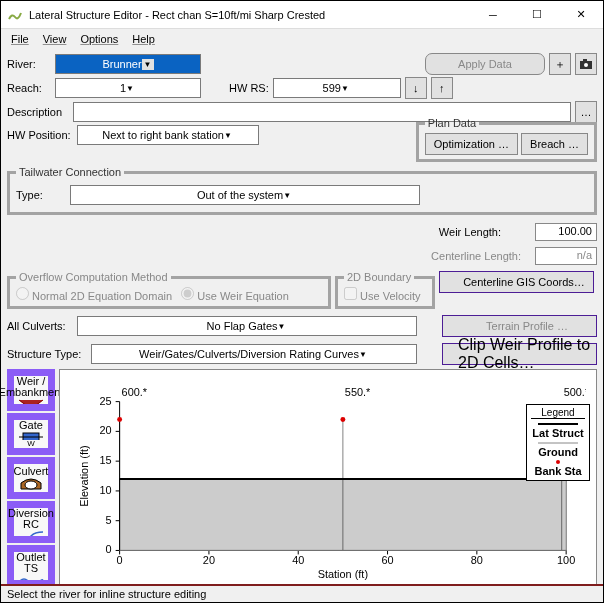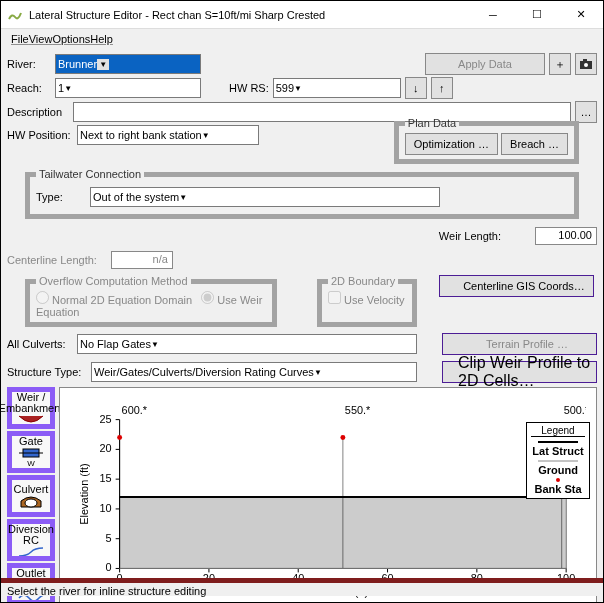--- a/index.html
+++ b/index.html
@@ -1,39 +1,39 @@
 <!DOCTYPE html>
 <html><head>
 <meta charset="utf-8">
 <style>
 * { box-sizing: border-box; margin: 0; padding: 0; font-family: "Segoe UI", Tahoma, sans-serif; font-size: 11px; }
 body { background: #f0f0f0; width: 604px; height: 603px; border: 1px solid #000; overflow: hidden; }
 .titlebar { display: flex; align-items: center; height: 28px; background: #fff; border-bottom: 1px solid #ddd; padding-left: 6px; }
 .titlebar .icon { width: 16px; height: 16px; margin-right: 6px; }
 .titlebar .title { flex: 1; }
 .winbtn { width: 44px; height: 28px; display: flex; align-items: center; justify-content: center; }
-.menubar { display: flex; padding: 4px 10px; background: #f0f0f0; }
+.menubar { display: flex; gap: 14px; padding: 4px 10px; background: #f0f0f0; }
 .menubar span { text-decoration: underline; text-decoration-color: rgba(0,0,0,0.4); }
 .content { padding: 2px 6px; }
 .row { display: flex; align-items: center; margin: 2px 0; min-height: 22px; gap: 4px; }
 .label { white-space: nowrap; }
 select, input[type=text], .fake-select { height: 20px; border: 1px solid #7a7a7a; background: #fff; font-size: 11px; padding: 1px 2px; }
-.fake-select { display: flex; align-items: center; justify-content: flex-start; }
+.fake-select { display: flex; align-items: center; justify-content: center; }
 .fake-select .arrow { font-size: 8px; padding-right: 2px; }
 .btn { height: 22px; border: 1px solid #888; background: #e1e1e1; padding: 0 8px; cursor: default; display: inline-flex; align-items: center; justify-content: center; }
-.btn:disabled, .btn.disabled { color: #888; }
+.btn:disabled, .btn.disabled { color: #888; border-radius: 7px; }
 .htable-btn { width: 22px; height: 22px; border: 1px solid #888; background: #e1e1e1; display:flex; align-items:center; justify-content:center; }
-fieldset { border: 5px solid #a3a3a3; padding: 4px 6px; margin: 2px 18px; }
+fieldset { border: 3px solid #a3a3a3; padding: 4px 6px; margin: 2px 0; }
 legend { color: #333; padding: 0 3px; }
 .rightcol { width: 158px; }
 .rightbtn { width: 155px; height: 22px; border: 1px solid #4c1d95; background: #e1e1e1; display:flex; align-items:center; justify-content:center; margin:2px 0; font-size:11px;padding-left:15px;}
 .verticons { width: 48px; display: flex; flex-direction: column; gap: 2px; }
-.verticon { border: 5px solid #8b5cf6; background: #f8f8f8; height: 42px; display:flex; flex-direction:column; align-items:center; justify-content:center; font-size:9px; line-height:1; text-align:center; }
+.verticon { border: 7px solid #8b5cf6; background: #f8f8f8; height: 42px; display:flex; flex-direction:column; align-items:center; justify-content:center; font-size:9px; line-height:1; text-align:center; }
 .chartbox { flex:1; background:#fff; border:1px solid #888; position:relative; padding:6px 10px; }
-.statusbar { position:absolute; left:1px; right:1px; bottom:7px; height:18px; border-top:5px solid #7f1d1d; background:#f0f0f0; padding:2px 6px; }
+.statusbar { position:absolute; left:1px; right:1px; bottom:1px; height:18px; border-top:2px solid #7f1d1d; background:#f0f0f0; padding:2px 6px; }
 .valuebox { border:1px solid #888; background:#fff; width:62px; height:18px; text-align:right; padding:1px 4px; }
 .disabled-text { color:#888; }
 .highlight { background:#0a63c2; color:#fff; }
 .chart-svg { width:100%; height:210px; }
 .legendbox { position:absolute; right:6px; top:34px; border:1px solid #000; background:#fff; padding:2px 4px; font-size:9px; width:64px;}
 .legendbox .hdr { text-align:center; font-size:10px; border-bottom:1px solid #000; margin-bottom:2px; }
 .legendbox .row2 { display:flex; flex-direction:column; align-items:center; margin:1px 0;font-weight:bold; }
 </style>
 </head>
 <body>
@@ -120,21 +120,21 @@
           <span class="arrow">▼</span>
     </div>
   </div>
 </fieldset>
 
 <div class="row" style="justify-content:flex-end;margin-top:6px">
   <span class="label">Weir Length:</span>
   <span style="width:26px"></span>
   <div class="valuebox">100.00</div>
 </div>
-<div class="row" style="justify-content:flex-start">
+<div class="row" style="justify-content:flex-end">
   <span class="label disabled-text">Centerline Length:</span>
   <span style="width:6px"></span>
   <div class="valuebox disabled-text">n/a</div>
 </div>
 
 <div class="row" style="align-items:stretch">
   <fieldset style="flex:1">
     <legend class="disabled-text">Overflow Computation Method</legend>
     <label class="disabled-text"><input type="radio" disabled="" style=""> <span>Normal 2D Equation Domain</span></label>
     &nbsp;

